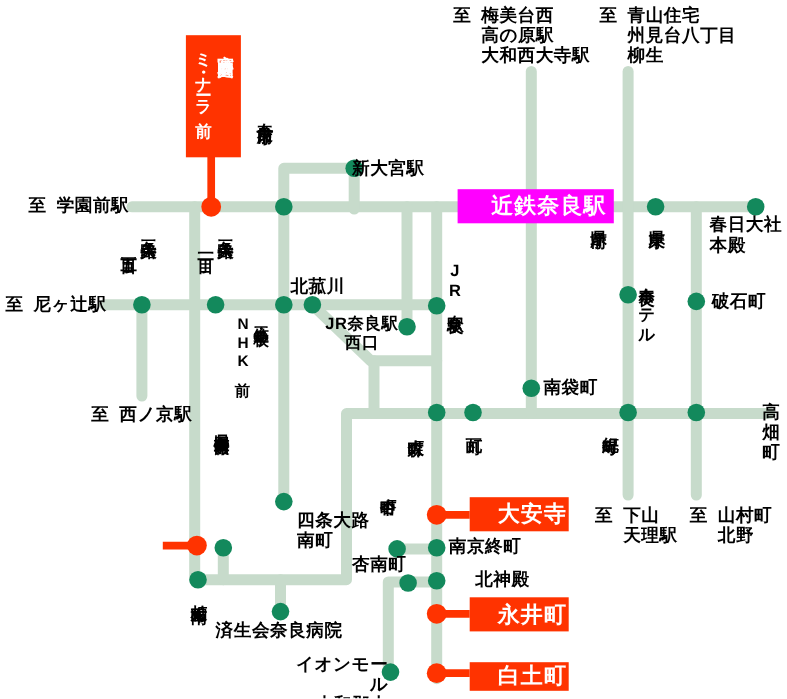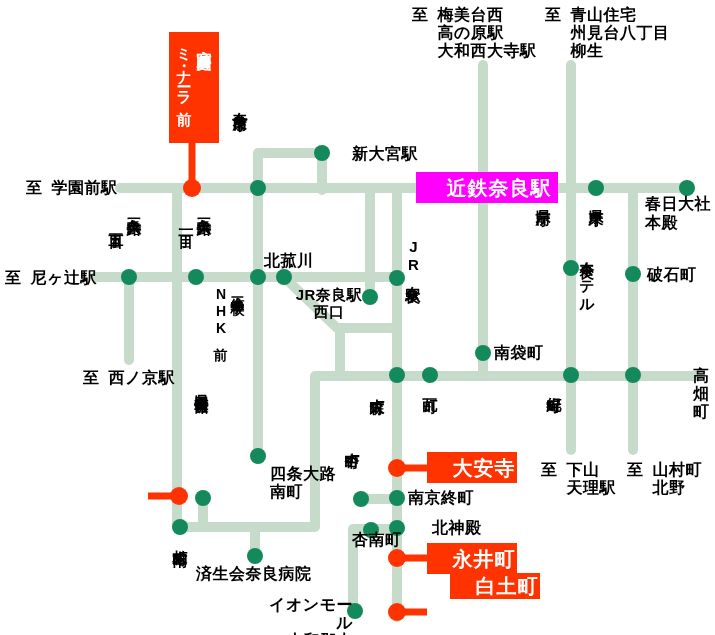--- a/index.html
+++ b/index.html
@@ -89,21 +89,21 @@
       <circle cx="397" cy="558" r="9"></circle>
       <circle cx="397" cy="612" r="9"></circle>
     </g>
   </svg>
 
   <div class="box vbox" style="left:169px;top:32px;width:50px;height:111px;">宮跡庭園・
 ミ・ナーラ前</div>
   <div class="box h mag" style="left:416px;top:172px;width:118px;height:31px;">近鉄奈良駅</div>
   <div class="box h" style="left:427px;top:452px;width:66px;height:31px;">大安寺</div>
   <div class="box h" style="left:427px;top:543px;width:66px;height:31px;">永井町</div>
-  <div class="box h" style="left:427px;top:573px;width:66px;height:26px;margin-left:23px;">白土町</div>
+  <div class="box h" style="left:427px;top:602px;width:66px;height:26px;">白土町</div>
 
   <div class="lbl dest" style="left:412px;top:6px;">
     <span class="pfx">至</span>
     <span>梅美台西
 高の原駅
 大和西大寺駅</span>
   </div>
   <div class="lbl dest" style="left:545px;top:6px;">
     <span class="pfx">至</span>
     <span>青山住宅
@@ -126,35 +126,35 @@
     <span class="pfx">至</span>
     <span>下山
 天理駅</span>
   </div>
   <div class="lbl dest" style="left:627px;top:461px;">
     <span class="pfx">至</span>
     <span>山村町
 北野</span>
   </div>
 
-  <div class="lbl" style="left:352px;top:145px;">新大宮駅</div>
+  <div class="lbl" style="left:320px;top:145px;">新大宮駅</div>
   <div class="lbl" style="left:264px;top:252px;">北菰川</div>
   <div class="lbl ctr" style="left:291px;top:286px;width:76px;font-size:15px;line-height:17px;">JR奈良駅
 西口</div>
   <div class="lbl" style="left:645px;top:196px;line-height:19px;font-family:Liberation Mono, monospace;">春日大社
 本殿</div>
   <div class="lbl" style="left:647px;top:266px;">破石町</div>
   <div class="lbl" style="left:494px;top:344px;">南袋町</div>
   <div class="lbl" style="left:649px;top:367px;margin-left:44px;">高畑町</div>
   <div class="lbl" style="left:226px;top:465px;line-height:18px;margin-left:44px;">四条大路
 南町</div>
   <div class="lbl" style="left:196px;top:565px;">済生会奈良病院</div>
   <div class="lbl rgt" style="left:256px;top:596px;width:97px;">イオンモール
 大和郡山</div>
-  <div class="lbl" style="left:352px;top:505px;margin-top:26px;">杏南町</div>
+  <div class="lbl" style="left:320px;top:505px;">杏南町</div>
   <div class="lbl" style="left:408px;top:489px;">南京終町</div>
   <div class="lbl" style="left:432px;top:519px;">北神殿</div>
 
   <div class="lbl v" style="left:231px;top:100px;">奈良市庁前</div>
   <div class="lbl v" style="left:107px;top:206px;">三条大路
 　五丁目</div>
   <div class="lbl v" style="left:177px;top:206px;">三条大路
 　一丁目</div>
   <div class="lbl v v14" style="left:212px;top:286px;">三笠中学校・
 NHK前</div>

